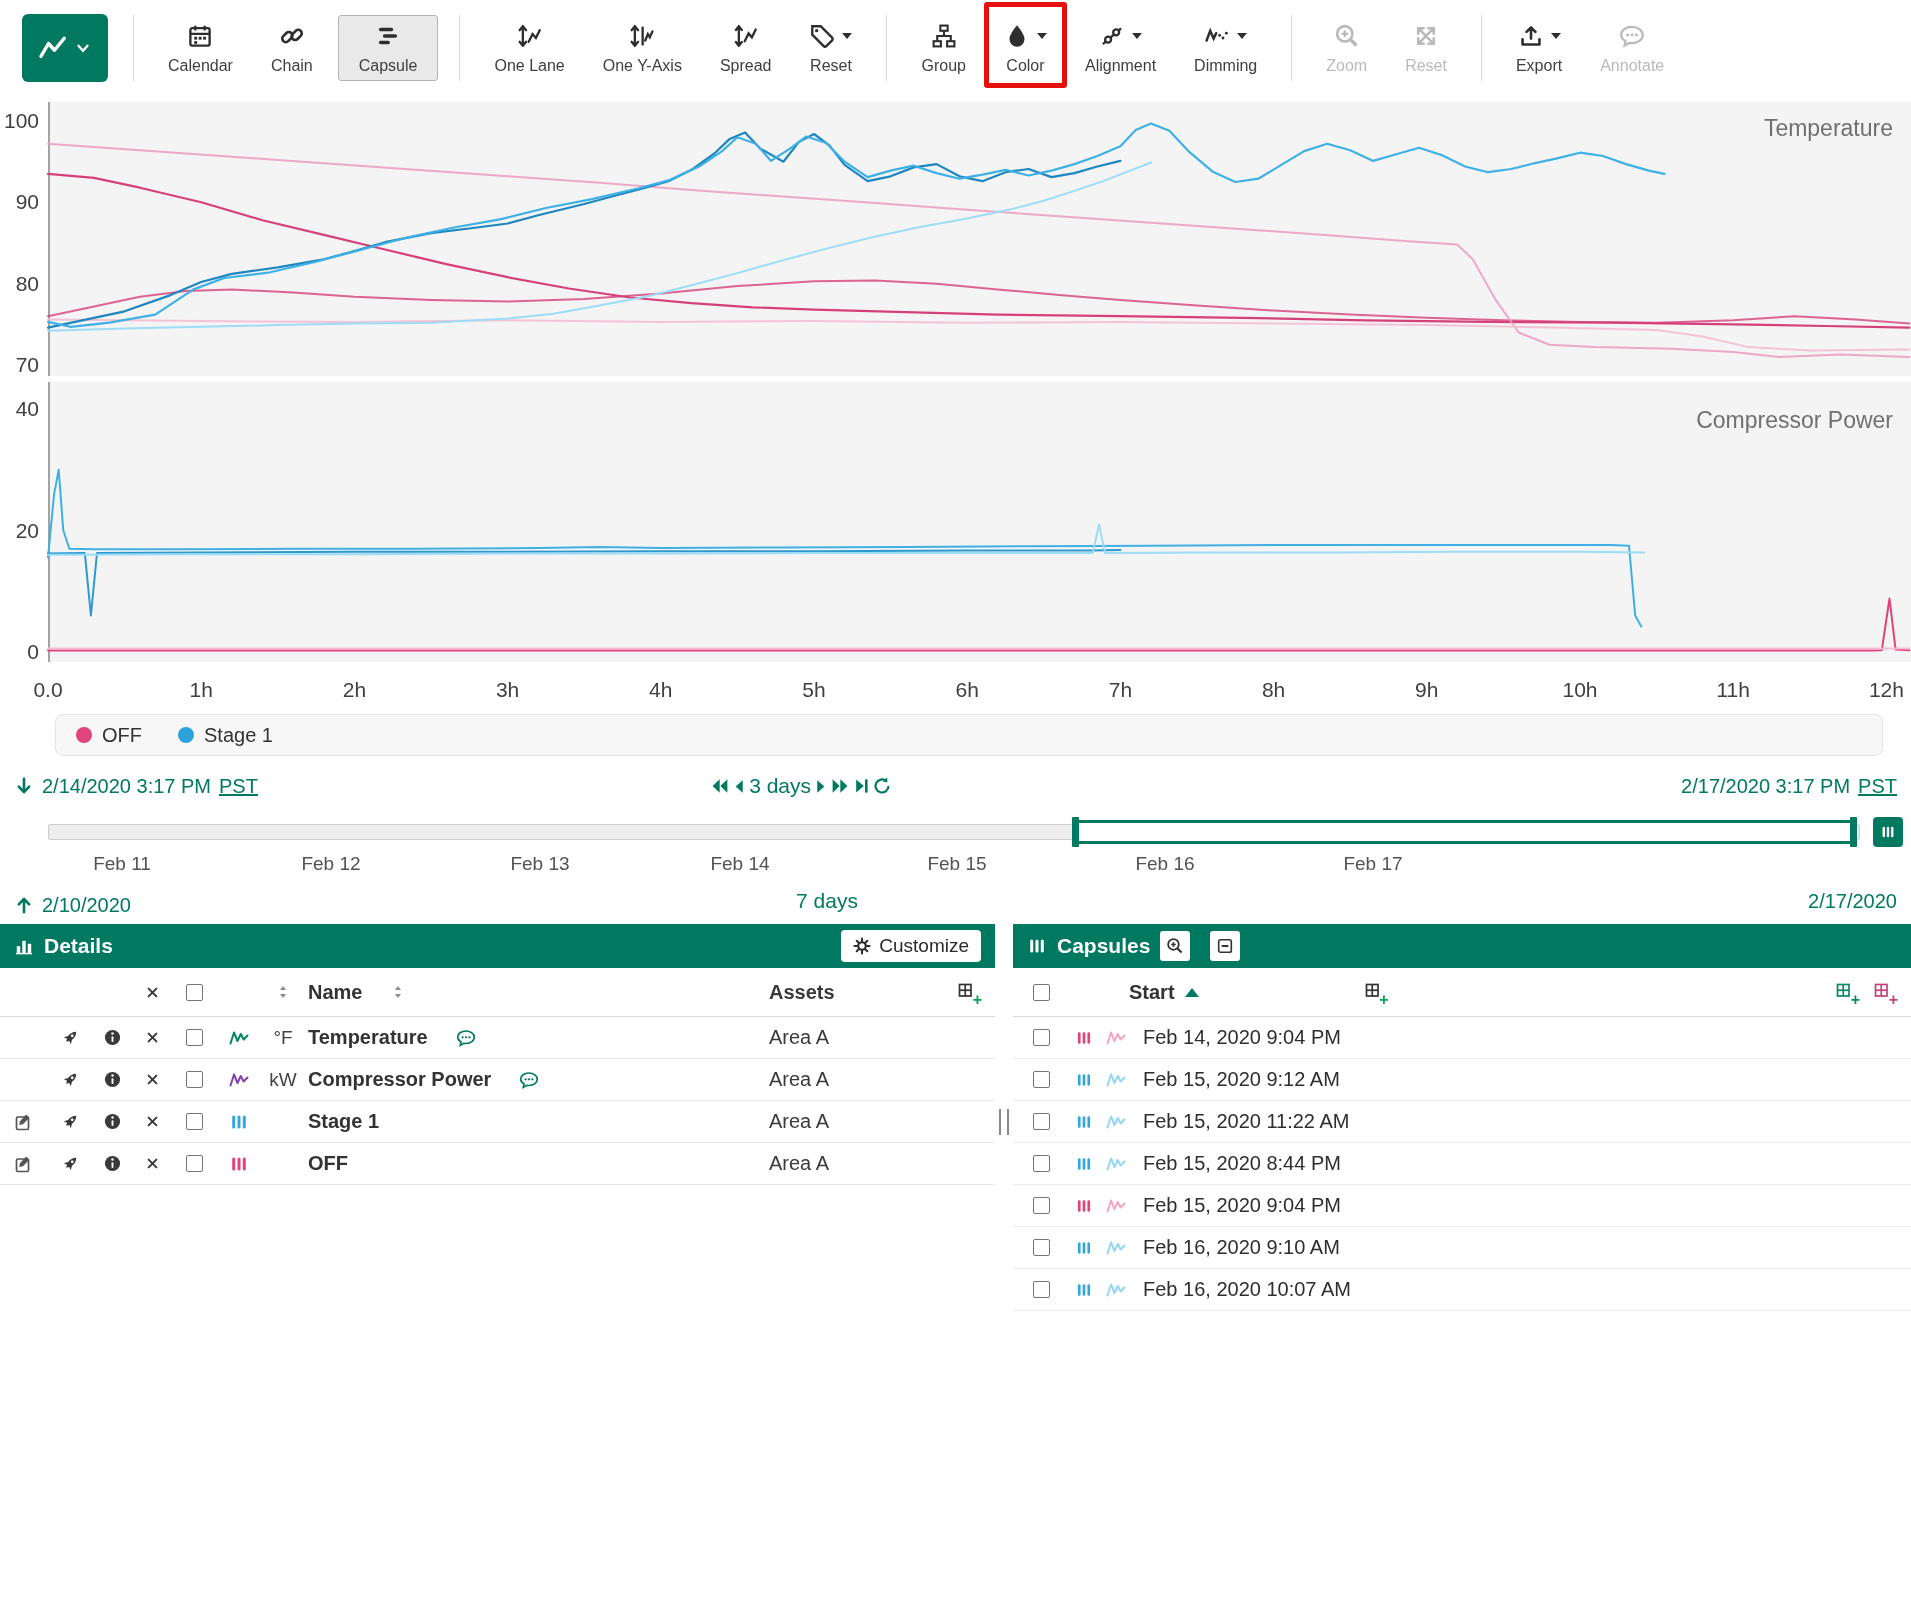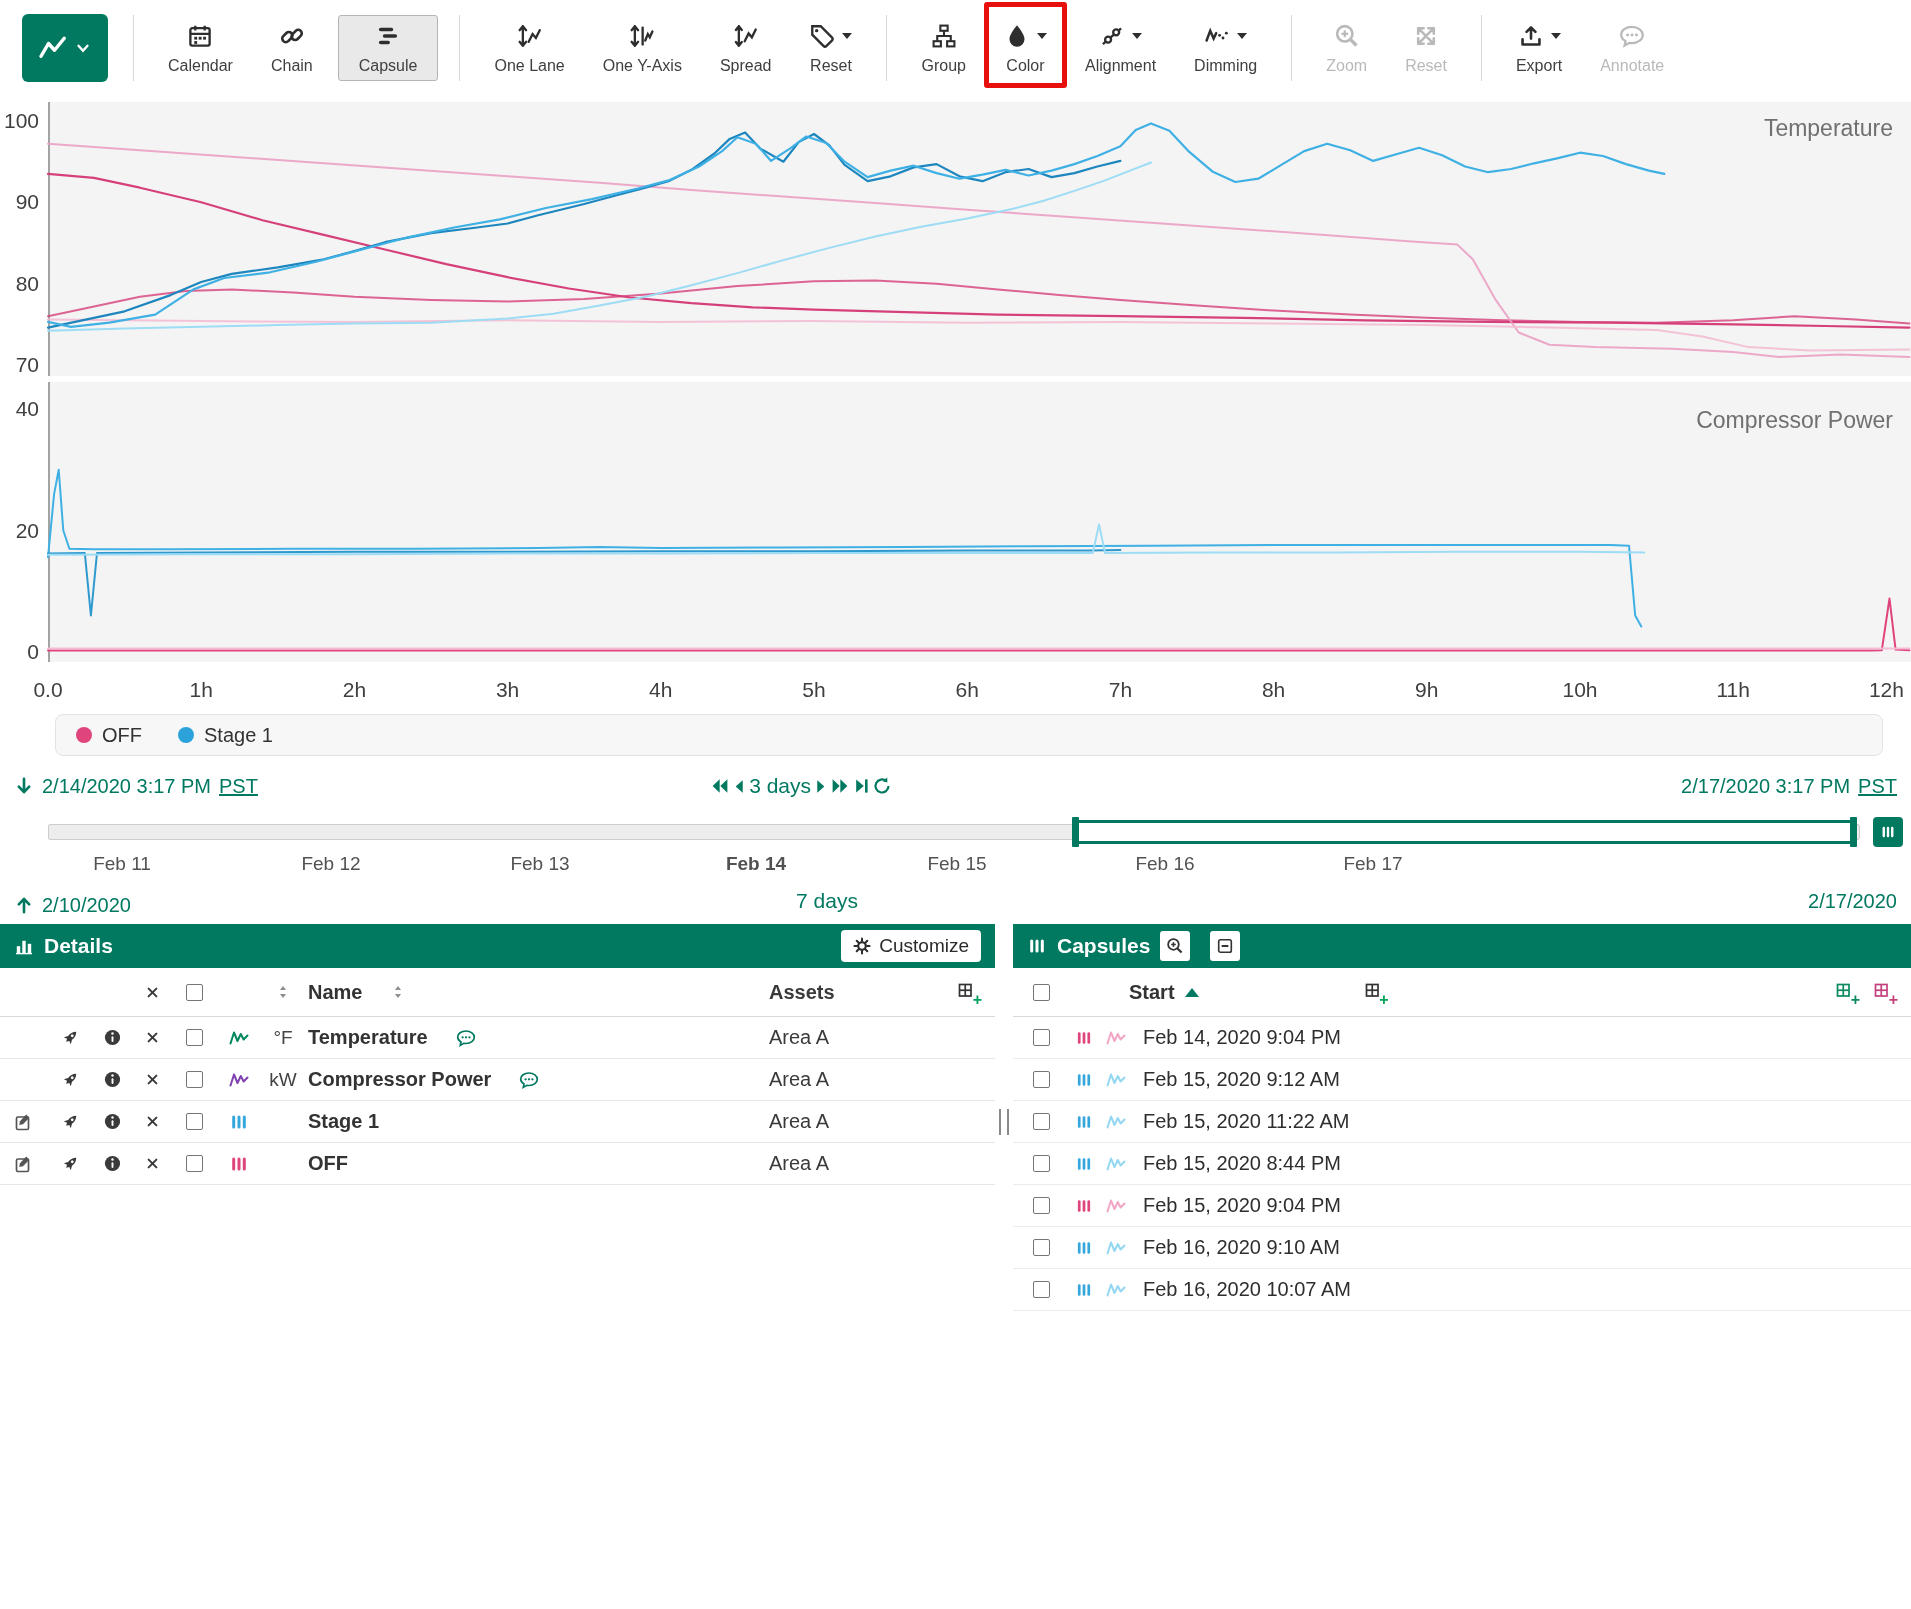--- a/index.html
+++ b/index.html
@@ -571,21 +571,21 @@
     <span class="tb-capsbtn">
         <svg class="ic16">
           <use href="#sym-capsbars"></use>
         </svg>
       </span>
   </div>
   <div class="tb-days" id="tb-days">
       <span style="left: 122px;">Feb 11</span>
       <span style="left: 331px;">Feb 12</span>
       <span style="left: 540px;">Feb 13</span>
-      <span style="left: 756px; font-weight: bold;">Feb 14</span>
+      <span style="left: 740px;">Feb 14</span>
       <span style="left: 957px;">Feb 15</span>
       <span style="left: 1165px;">Feb 16</span>
       <span style="left: 1373px;">Feb 17</span>
     </div>
 
   <div class="invest-row">
     <div class="invest-left">
       <svg class="ic20 nav">
           <use href="#sym-arrowup"></use>
         </svg>

